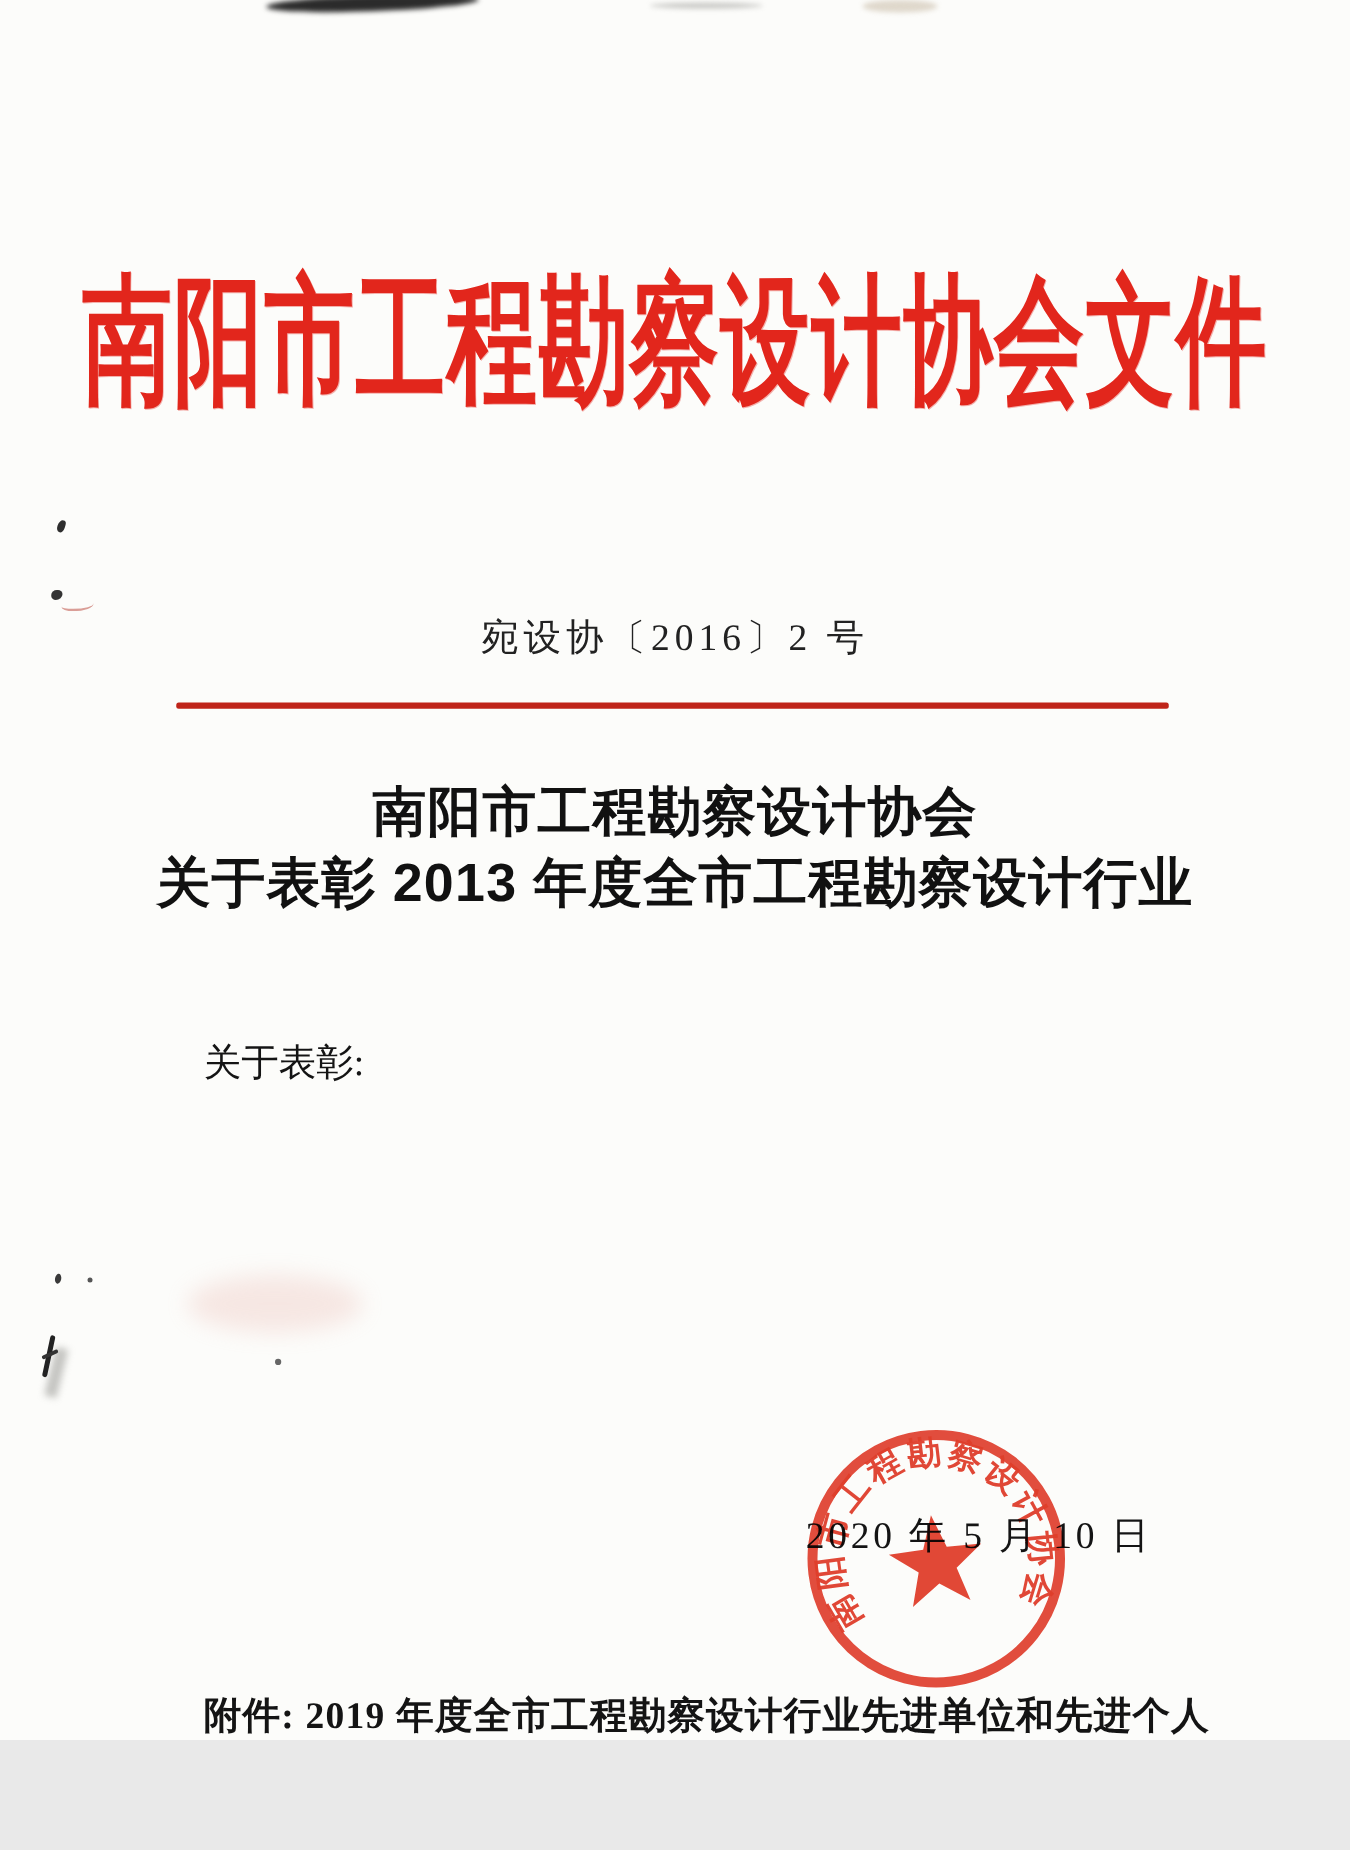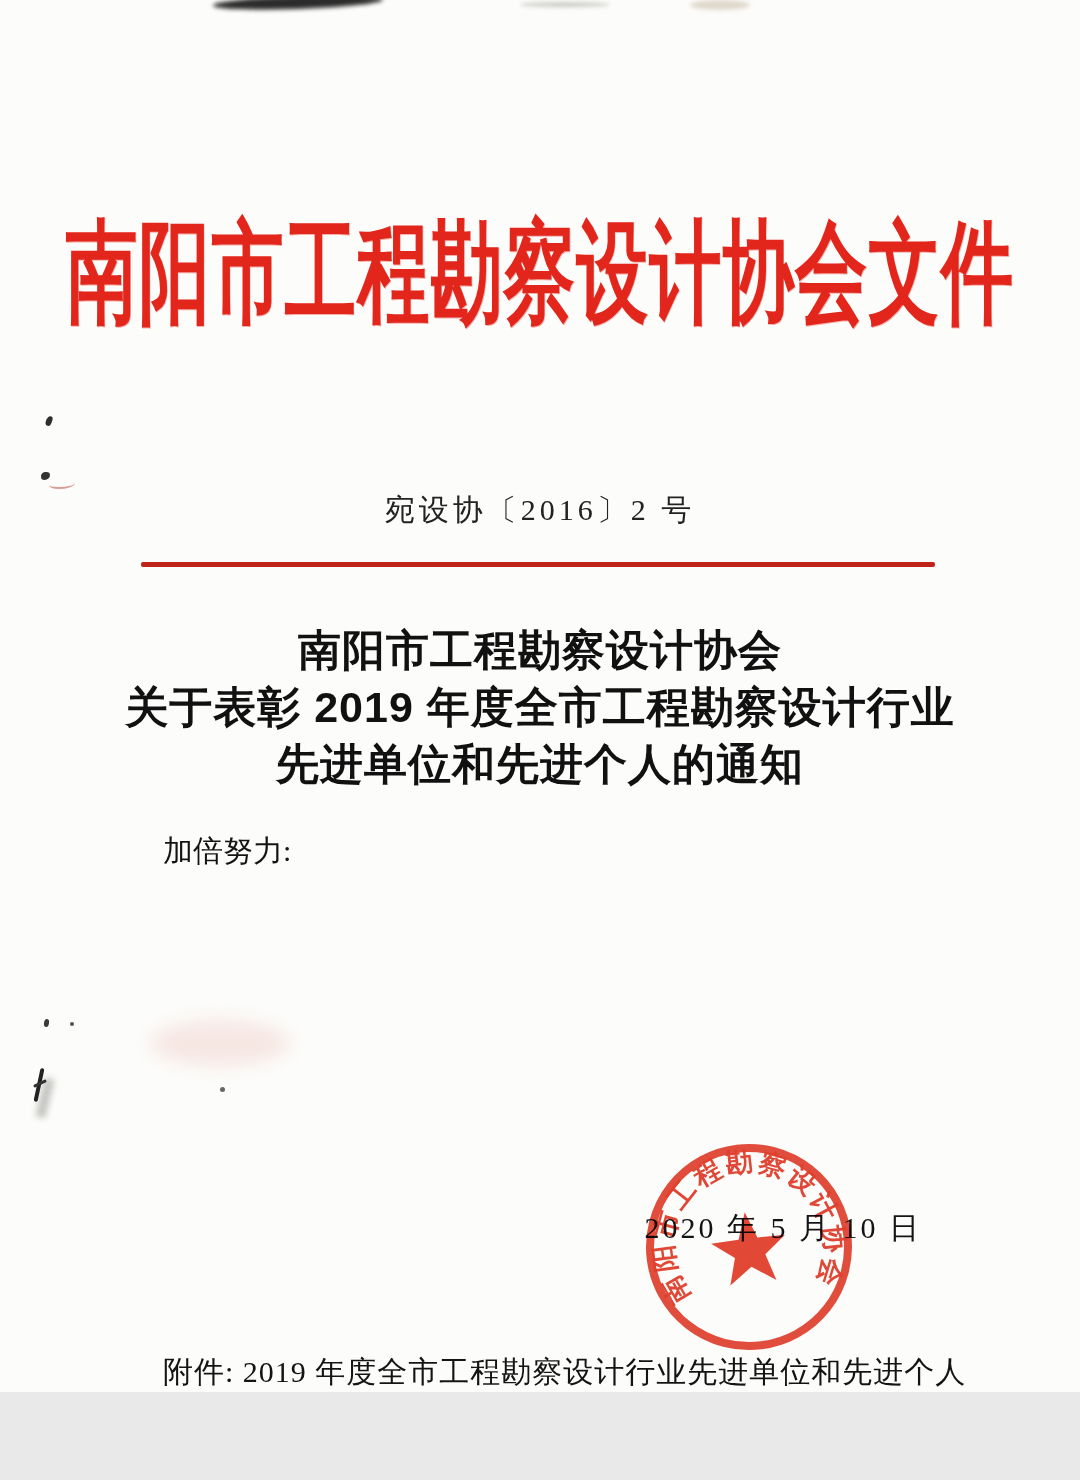--- a/index.html
+++ b/index.html
@@ -75,20 +75,21 @@
     letter-spacing:3px;
     color:#141414;
   }
 
   .attachment {
     position:absolute;
     left:163px; top:1352px;
     font-size:30px;
     color:#141414;
     letter-spacing:1px;
+    font-weight:bold;
   }
 
   
   .seal {
     position:absolute;
     left:642px; top:1140px;
     width:214px; height:214px;
     mix-blend-mode:multiply;
     transform:rotate(-7deg);
     opacity:.93;
@@ -141,26 +142,25 @@
   <div class="artifact speck5"></div>
 
   <div class="header-title">南阳市工程勘察设计协会文件</div>
 
   <div class="doc-number">宛设协〔2016〕2 号</div>
 
   <div class="red-rule"></div>
 
   <div class="notice-title">
     <div>南阳市工程勘察设计协会</div>
-    <div>关于表彰 2019 年度全市工程勘察设计行业</div>
-    <div>先进单位和先进个人的通知</div>
+    <div>关于表彰 2013 年度全市工程勘察设计行业</div>
   </div>
 
   <div class="body-text">
-    <p>加倍努力:</p>
+    <p>关于表彰:</p>
   </div>
 
   <div class="date-line">2020 年 5 月 10 日</div>
 
   <div class="attachment">附件: 2019 年度全市工程勘察设计行业先进单位和先进个人</div>
 
   <svg class="seal" viewBox="0 0 214 214">
     <defs>
       <path id="sealArc" d="M 44.7,150.6 A 76,76 0 1 1 169.3,150.6" fill="none"></path>
     </defs>

